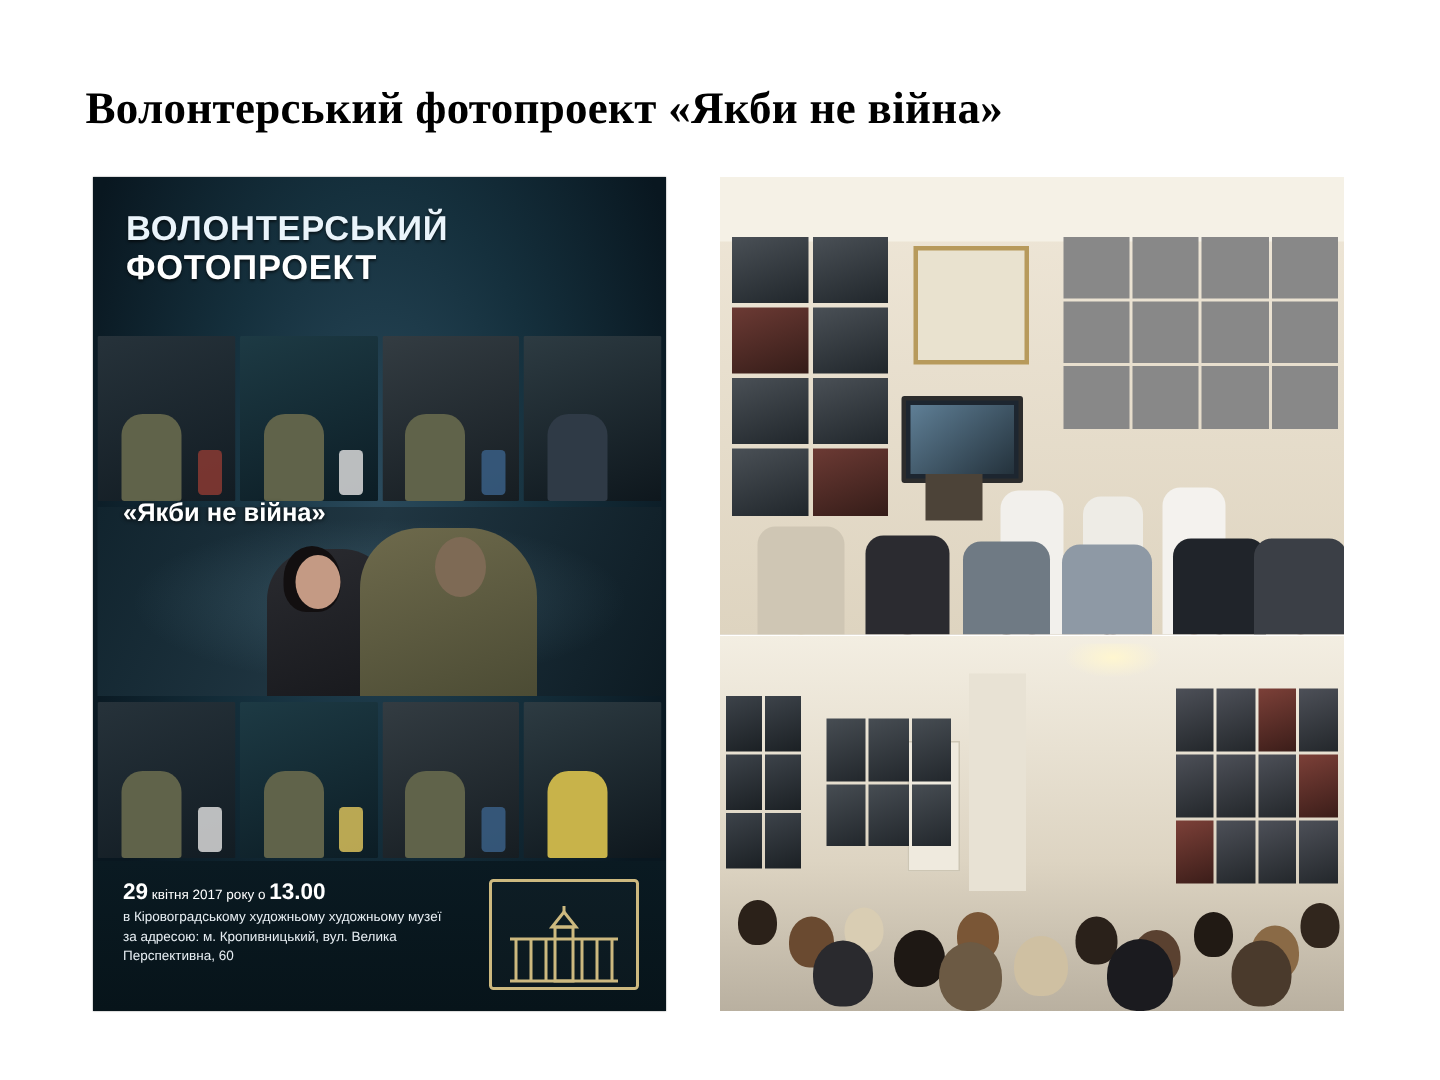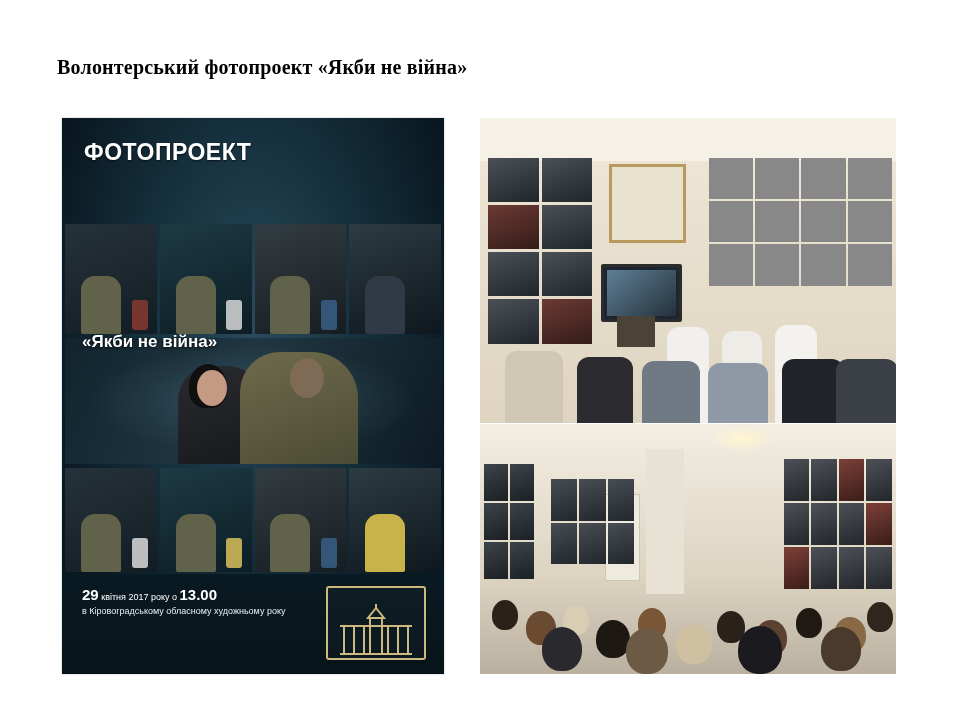--- a/index.html
+++ b/index.html
@@ -11,21 +11,21 @@
     position:relative;
   }
   .slide{position:absolute;inset:0;background:#ffffff;}
 
   
   .slide-title{
     position:absolute;
     left:57px; top:56px;
     width:860px;
     font-family:"Liberation Serif", serif;
-    font-size:20px;
+    font-size:30px;
     font-weight:bold;
     color:#000000;
     letter-spacing:0.2px;
     white-space:nowrap;
   }
 
   
   .poster{
     position:absolute;
     left:62px; top:118px;
@@ -210,20 +210,21 @@
 <body>
 
 <div class="slide">
 
   <div class="slide-title">Волонтерський фотопроект «Якби не війна»</div>
 
   <div class="poster">
     <div class="poster-bg"></div>
 
     <div class="poster-head">
+      <div class="l1">ВОЛОНТЕРСЬКИЙ</div>
       <div class="l2">ФОТОПРОЕКТ</div>
     </div>
 
     <div class="strip top">
       <div class="cellwrap">
         <div class="bgp p-dark"></div>
         <div class="silh camo">
             <div class="head"></div>
             <div class="body"></div>
           </div>
@@ -298,21 +299,22 @@
       </div>
     </div>
 
     <div class="poster-foot">
       <div class="foot-text">
         <div class="big">
           <b>29</b>
           <span>квітня 2017 року о</span>
           <b>13.00</b>
         </div>
-        <div>в Кіровоградському обласному художньому року</div>
+        <div>в Кіровоградському художньому художньому музеї</div>
+        <div>за адресою: м. Кропивницький, вул. Велика Перспективна, 60</div>
       </div>
       <div class="foot-logo">
         <svg width="84" height="58" viewBox="0 0 84 58" aria-hidden="true">
           <g fill="none" stroke="#cdb97f" stroke-width="2">
             <path d="M6 54 H78"></path>
             <path d="M10 54 V26 M20 54 V26 M30 54 V26 M54 54 V26 M64 54 V26 M74 54 V26"></path>
             <path d="M6 26 H78"></path>
             <path d="M42 8 L34 18 H50 Z"></path>
             <rect x="36" y="18" width="12" height="36"></rect>
             <path d="M42 4 V8"></path>

